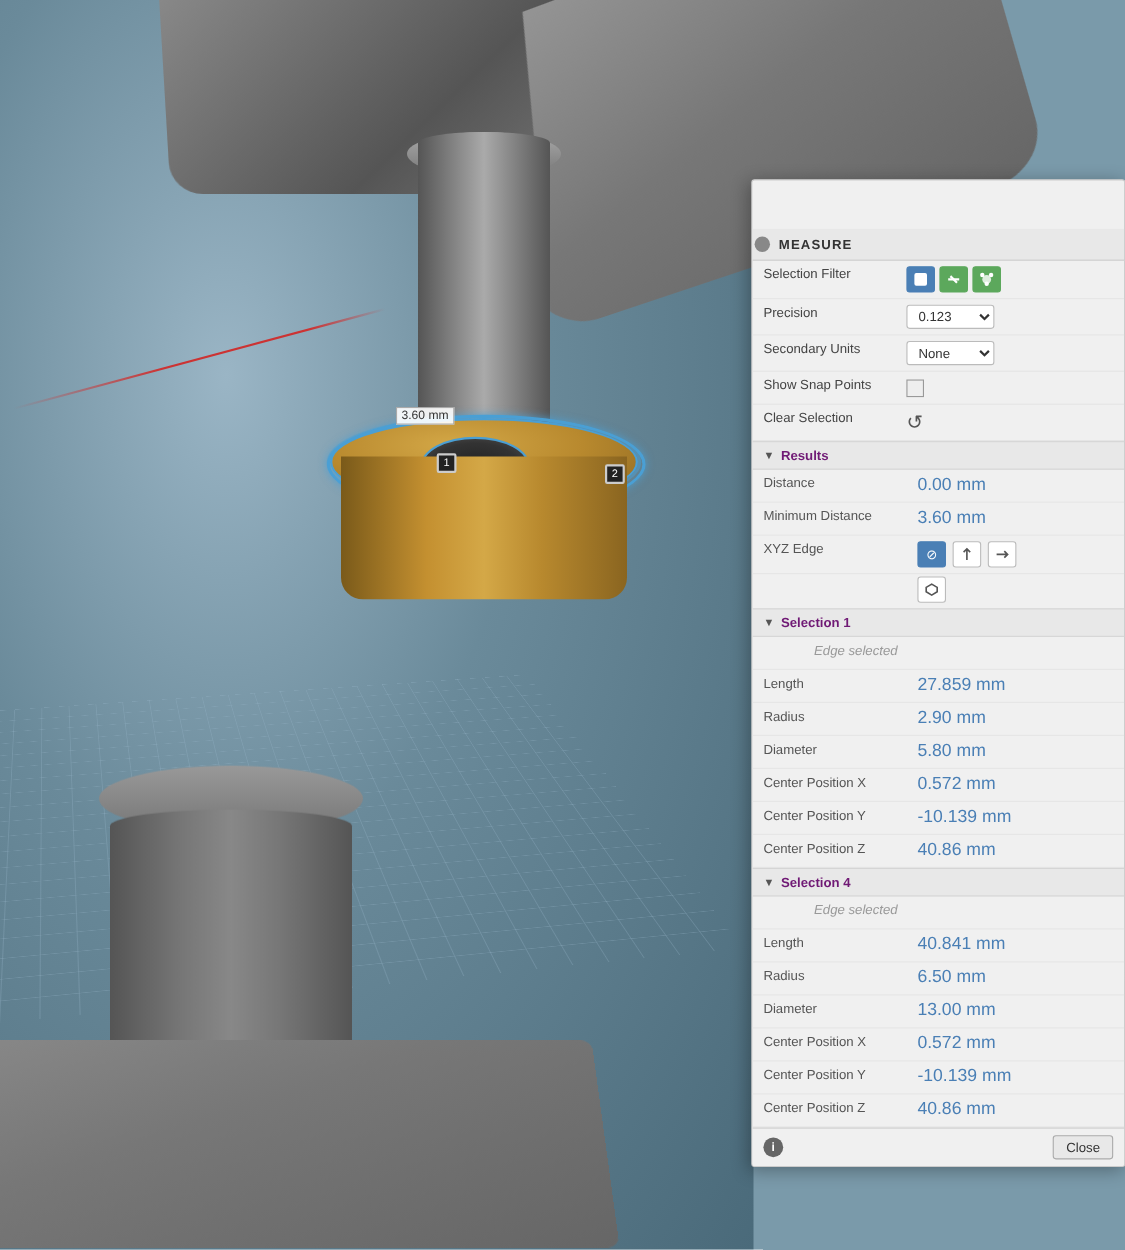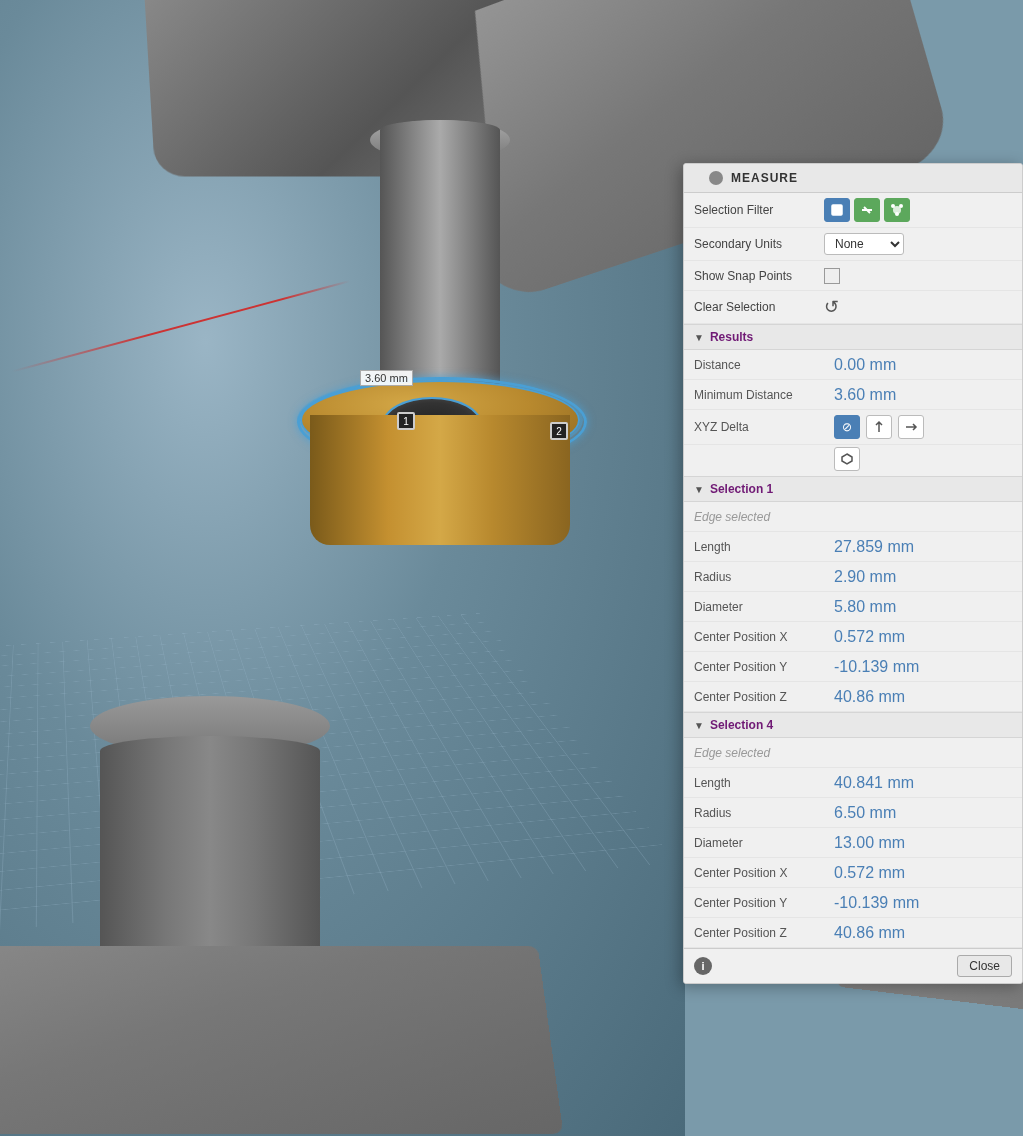--- a/index.html
+++ b/index.html
@@ -249,25 +249,26 @@
       background: #f0f0f0;
       border: 1px solid #ccc;
       border-radius: 3px;
       box-shadow: -3px 3px 15px rgba(0,0,0,0.3);
       z-index: 100;
       overflow: hidden;
     }
 
     .panel-header {
       background: #e8e8e8;
-      padding: 7px 25px;
+      padding: 7px 2px;
       display: flex;
       align-items: center;
       gap: 8px;
       border-bottom: 1px solid #ccc;
+      margin-top: 44px;
     }
 
     .panel-header-icon {
       width: 14px;
       height: 14px;
       background: #888;
       border-radius: 50%;
       flex-shrink: 0;
     }
 
@@ -277,21 +278,20 @@
       color: #333;
       letter-spacing: 1px;
     }
 
     .panel-body {
       padding: 0;
     }
 
     .panel-row {
       display: flex;
-      align-items: center;
       padding: 5px 10px;
       border-bottom: 1px solid #e5e5e5;
       min-height: 30px;
     }
 
     .panel-row-label {
       width: 130px;
       color: #444;
       font-size: 12px;
       flex-shrink: 0;
@@ -422,20 +422,21 @@
       background: #4a7fb5;
       border-color: #4a7fb5;
       color: white;
     }
 
     
     .edge-selected-text {
       color: #999;
       font-size: 12px;
       font-style: italic;
+      margin-left: 46px;
     }
 
     
     .panel-footer {
       display: flex;
       align-items: center;
       justify-content: space-between;
       padding: 6px 10px;
       border-top: 1px solid #ccc;
       background: #f0f0f0;
@@ -533,20 +534,31 @@
           <svg width="14" height="14" viewBox="0 0 14 14">
               <circle cx="7" cy="7" r="4" fill="white" opacity="0.8"></circle>
               <circle cx="3" cy="3" r="2" fill="white"></circle>
               <circle cx="11" cy="3" r="2" fill="white"></circle>
               <circle cx="7" cy="11" r="2" fill="white"></circle>
             </svg>
         </div>
       </div>
     </div>
 
+    <div class="panel-row">
+      <span class="panel-row-label">Precision</span>
+      <div class="panel-row-controls">
+        <select class="panel-select">
+          <option>0.123</option>
+          <option>0.12</option>
+          <option>0.1</option>
+          <option>0</option>
+        </select>
+      </div>
+    </div>
 
     <div class="panel-row">
       <span class="panel-row-label">Secondary Units</span>
       <div class="panel-row-controls">
         <select class="panel-select">
           <option>None</option>
           <option>mm</option>
           <option>inch</option>
         </select>
       </div>
@@ -575,21 +587,21 @@
       <span class="result-label">Distance</span>
       <span class="result-value">0.00 mm</span>
     </div>
 
     <div class="panel-row">
       <span class="result-label">Minimum Distance</span>
       <span class="result-value">3.60 mm</span>
     </div>
 
     <div class="panel-row">
-      <span class="result-label">XYZ Delta</span>
+      <span class="result-label">XYZ Edge</span>
       <div class="xyz-icons">
         <div class="xyz-icon-btn active" title="Circle">⊘</div>
         <div class="xyz-icon-btn" title="Up">
           <svg width="14" height="14" viewBox="0 0 14 14">
               <path d="M7 2 L7 12 M4 5 L7 2 L10 5" stroke="#555" stroke-width="1.5" fill="none"></path>
             </svg>
         </div>
         <div class="xyz-icon-btn" title="Right">
           <svg width="14" height="14" viewBox="0 0 14 14">
               <path d="M2 7 L12 7 M9 4 L12 7 L9 10" stroke="#555" stroke-width="1.5" fill="none"></path>

